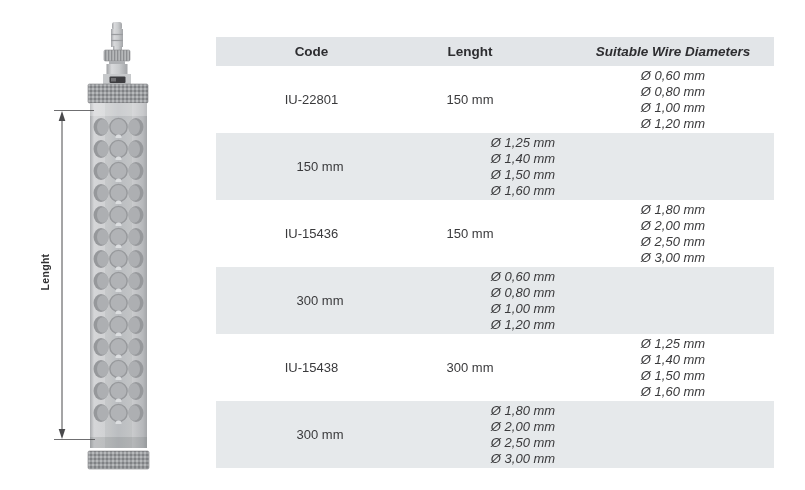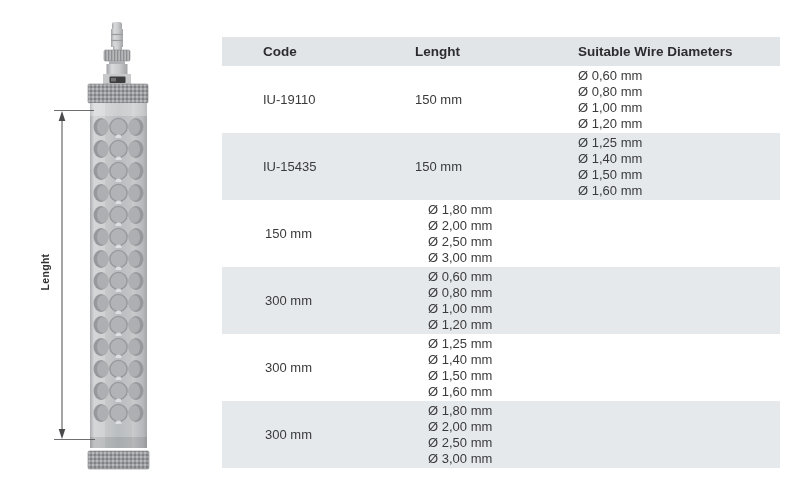--- a/index.html
+++ b/index.html
@@ -3,28 +3,28 @@
 <meta charset="utf-8">
 <style>
   html,body{margin:0;padding:0;background:#ffffff;}
   body{font-family:"Liberation Sans","DejaVu Sans",sans-serif;}
   .stage{position:relative;width:805px;height:490px;background:#ffffff;overflow:hidden;}
 
   
   .figure{position:absolute;left:0;top:0;width:230px;height:490px;}
 
   
-  .spec-table{position:absolute;left:222px;top:37px;width:558px;color:#3a3a3c;font-size:13px;}
+  .spec-table{position:absolute;left:216px;top:37px;width:558px;color:#3a3a3c;font-size:13px;text-align:center;}
   .thead{display:flex;height:29px;background:#e2e5e8;font-weight:bold;color:#2d2d30;font-size:13.5px;}
   .trow{display:flex;height:67px;background:#ffffff;}
   .trow.alt{background:#e6e9eb;}
   .col{box-sizing:border-box;display:flex;flex-direction:column;justify-content:center;}
   .c1{width:150px;padding-left:41px;}
   .c2{width:165px;padding-left:43px;}
-  .c3{width:243px;padding-left:41px;}
+  .c3{width:243px;padding-left:41px;font-style:italic;}
   .dia div{line-height:16px;}
 </style>
 </head>
 <body>
 
 <div class="stage">
 
   <div class="figure">
     <svg width="230" height="490" viewBox="0 0 230 490">
       <defs>
@@ -110,62 +110,63 @@
   </div>
 
   <div class="spec-table">
     <div class="thead">
       <div class="col c1">Code</div>
       <div class="col c2">Lenght</div>
       <div class="col c3">Suitable Wire Diameters</div>
     </div>
 
     <div class="trow">
-      <div class="col c1">IU-19110</div>
+      <div class="col c1">IU-22801</div>
       <div class="col c2">150 mm</div>
       <div class="col c3 dia">
         <div>Ø 0,60 mm</div>
         <div>Ø 0,80 mm</div>
         <div>Ø 1,00 mm</div>
         <div>Ø 1,20 mm</div>
       </div>
     </div>
 
     <div class="trow alt">
-      <div class="col c1">IU-15435</div>
       <div class="col c2">150 mm</div>
       <div class="col c3 dia">
         <div>Ø 1,25 mm</div>
         <div>Ø 1,40 mm</div>
         <div>Ø 1,50 mm</div>
         <div>Ø 1,60 mm</div>
       </div>
     </div>
 
     <div class="trow">
+      <div class="col c1">IU-15436</div>
       <div class="col c2">150 mm</div>
       <div class="col c3 dia">
         <div>Ø 1,80 mm</div>
         <div>Ø 2,00 mm</div>
         <div>Ø 2,50 mm</div>
         <div>Ø 3,00 mm</div>
       </div>
     </div>
 
     <div class="trow alt">
       <div class="col c2">300 mm</div>
       <div class="col c3 dia">
         <div>Ø 0,60 mm</div>
         <div>Ø 0,80 mm</div>
         <div>Ø 1,00 mm</div>
         <div>Ø 1,20 mm</div>
       </div>
     </div>
 
     <div class="trow">
+      <div class="col c1">IU-15438</div>
       <div class="col c2">300 mm</div>
       <div class="col c3 dia">
         <div>Ø 1,25 mm</div>
         <div>Ø 1,40 mm</div>
         <div>Ø 1,50 mm</div>
         <div>Ø 1,60 mm</div>
       </div>
     </div>
 
     <div class="trow alt">

